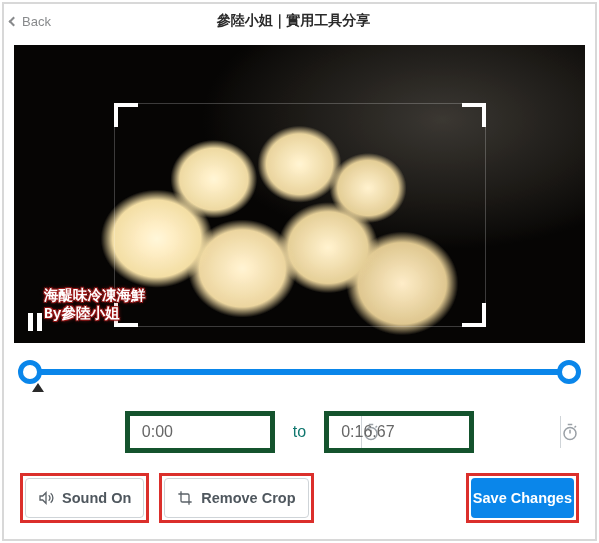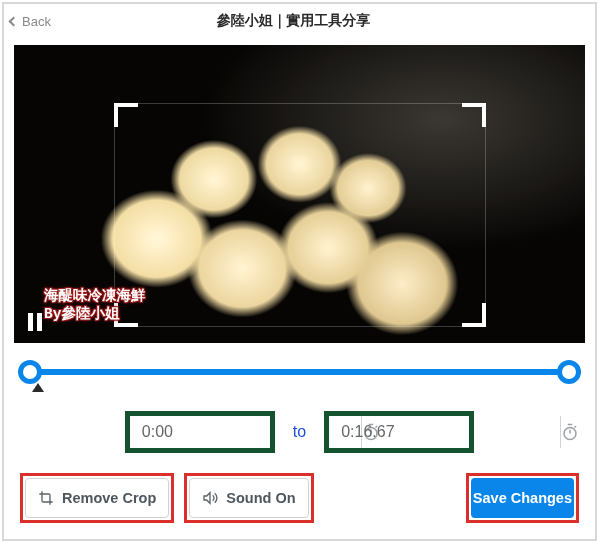--- a/index.html
+++ b/index.html
@@ -193,21 +193,21 @@
   }
   .time-icon {
     width: 40px;
     height: 100%;
     border-left: 1px solid #cfd4d8;
     display: flex;
     align-items: center;
     justify-content: center;
     color: #9aa0a6;
   }
-  .to-label { font-size: 16px; color: #1d4ed8; }
+  .to-label { font-size: 16px; color: #0f766e; }
 
   .bottom-row {
     display: flex;
     align-items: center;
     padding: 20px 16px 16px 16px;
     gap: 10px;
   }
   .redbox {
     border: 3px solid #db2f2b;
     display: inline-flex;
@@ -311,36 +311,36 @@
           </svg>
         </div>
       </div>
     </div>
   </div>
 
   <div class="bottom-row">
     <div class="redbox">
       <button class="control-btn">
         <svg width="16" height="16" viewBox="0 0 24 24" fill="none" stroke="#5b6268" stroke-width="2">
-          <path d="M6 2v14a2 2 0 0 0 2 2h14"></path>
-          <path d="M18 22V8a2 2 0 0 0-2-2H2"></path>
-        </svg>
-        <span>Remove Crop</span>
-      </button>
-    </div>
-    <div class="redbox">
-      <button class="control-btn">
-        <svg width="16" height="16" viewBox="0 0 24 24" fill="none" stroke="#5b6268" stroke-width="2">
           <polygon points="3,9 7,9 12,4 12,20 7,15 3,15" fill="none"></polygon>
           <path d="M16 8a5 5 0 0 1 0 8"></path>
           <path d="M19 5a9 9 0 0 1 0 14"></path>
         </svg>
         <span>Sound On</span>
       </button>
     </div>
+    <div class="redbox">
+      <button class="control-btn">
+        <svg width="16" height="16" viewBox="0 0 24 24" fill="none" stroke="#5b6268" stroke-width="2">
+          <path d="M6 2v14a2 2 0 0 0 2 2h14"></path>
+          <path d="M18 22V8a2 2 0 0 0-2-2H2"></path>
+        </svg>
+        <span>Remove Crop</span>
+      </button>
+    </div>
     <div class="spacer"></div>
     <div class="redbox">
       <button class="save-btn">
         <span>Save Changes</span>
       </button>
     </div>
   </div>
 
 </div>
 

